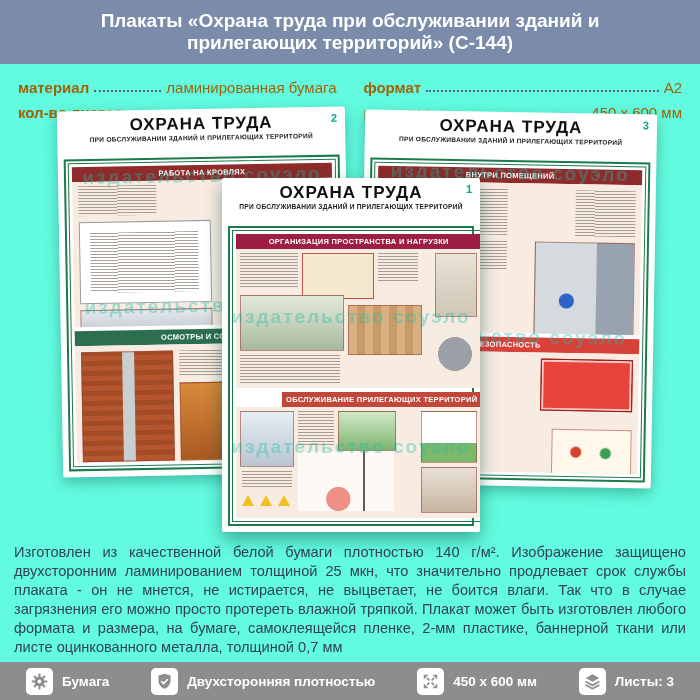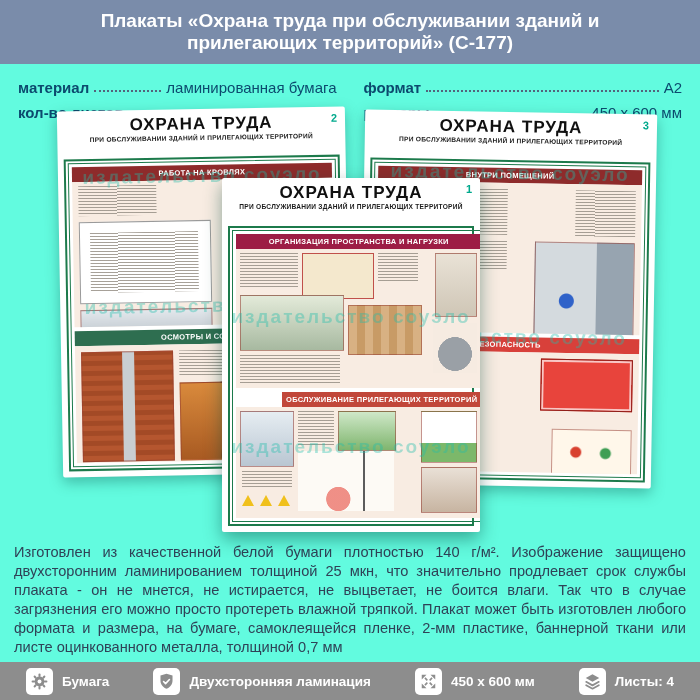--- a/index.html
+++ b/index.html
@@ -11,21 +11,21 @@
   
   .hdr{
     height:64px;background:#7a8caa;color:#fff;
     display:flex;align-items:center;justify-content:center;
     text-align:center;font-size:19px;font-weight:bold;line-height:1.18;
     padding:0 60px;box-sizing:border-box;
   }
   
   .specs{
     display:grid;grid-template-columns:1fr 1fr;column-gap:27px;
-    padding:9px 18px 0;height:55px;box-sizing:border-box;color:#0c4a6e;
+    padding:9px 18px 0;height:55px;box-sizing:border-box;color:#a16207;
   }
   .spec-row{display:flex;align-items:flex-end;height:25px;font-size:15px;}
   .spec-label{font-weight:bold;white-space:nowrap;padding-bottom:2px;}
   .spec-dots{flex:1;border-bottom:2px dotted #53647c;margin:0 5px 6px;}
   .spec-value{white-space:nowrap;padding-bottom:2px;}
   
   .showcase{position:relative;height:418px;}
   .poster{
     position:absolute;background:#fff;border-radius:2px;overflow:hidden;
     box-shadow:0 5px 14px rgba(0,70,60,.35);display:flex;flex-direction:column;
@@ -109,21 +109,21 @@
   }
   .f-item{display:flex;align-items:center;gap:9px;}
   .f-ico{width:27px;height:27px;background:#fff;border-radius:5px;display:flex;align-items:center;justify-content:center;flex:none;}
   .f-ico svg{display:block;}
   .f-label{color:#fff;font-size:13.5px;font-weight:bold;white-space:nowrap;}
 </style>
 </head>
 <body>
 
 <div class="hdr">
-  <div>Плакаты «Охрана труда при обслуживании зданий и прилегающих территорий» (С-177)</div>
+  <div>Плакаты «Охрана труда при обслуживании зданий и прилегающих территорий» (С-144)</div>
 </div>
 
 <div class="specs">
   <div>
     <div class="spec-row">
       <span class="spec-label">материал</span>
       <span class="spec-dots"></span>
       <span class="spec-value">ламинированная бумага</span>
     </div>
     <div class="spec-row">
@@ -286,21 +286,21 @@
     </span>
     <span class="f-label">Бумага</span>
   </div>
   <div class="f-item">
     <span class="f-ico">
       <svg width="19" height="19" viewBox="0 0 24 24">
         <path d="M12 2.2l7.6 2.3v6.2c0 5-3.1 8.5-7.6 10.5-4.5-2-7.6-5.5-7.6-10.5V4.5z" fill="#8d8d8d"></path>
         <path d="M8.3 12l2.5 2.7 4.9-5.2" stroke="#fff" stroke-width="2" fill="none" stroke-linecap="round" stroke-linejoin="round"></path>
       </svg>
     </span>
-    <span class="f-label">Двухсторонняя ламинация</span>
+    <span class="f-label">Двухсторонняя плотностью</span>
   </div>
   <div class="f-item">
     <span class="f-ico">
       <svg width="19" height="19" viewBox="0 0 24 24">
         <g stroke="#8d8d8d" stroke-width="2.1">
           <line x1="7.5" y1="7.5" x2="10.5" y2="10.5"></line>
           <line x1="16.5" y1="7.5" x2="13.5" y2="10.5"></line>
           <line x1="7.5" y1="16.5" x2="10.5" y2="13.5"></line>
           <line x1="16.5" y1="16.5" x2="13.5" y2="13.5"></line>
         </g>
@@ -315,15 +315,15 @@
     <span class="f-label">450 x 600 мм</span>
   </div>
   <div class="f-item">
     <span class="f-ico">
       <svg width="19" height="19" viewBox="0 0 24 24">
         <path d="M12 2.8l8.5 4.7L12 12.2 3.5 7.5z" fill="#8d8d8d"></path>
         <path d="M4 12.4l8 4.5 8-4.5" stroke="#8d8d8d" stroke-width="2.2" fill="none" stroke-linecap="round" stroke-linejoin="round"></path>
         <path d="M4 16.6l8 4.5 8-4.5" stroke="#8d8d8d" stroke-width="2.2" fill="none" stroke-linecap="round" stroke-linejoin="round"></path>
       </svg>
     </span>
-    <span class="f-label">Листы: 4</span>
+    <span class="f-label">Листы: 3</span>
   </div>
 </div>
 
 </body></html>

